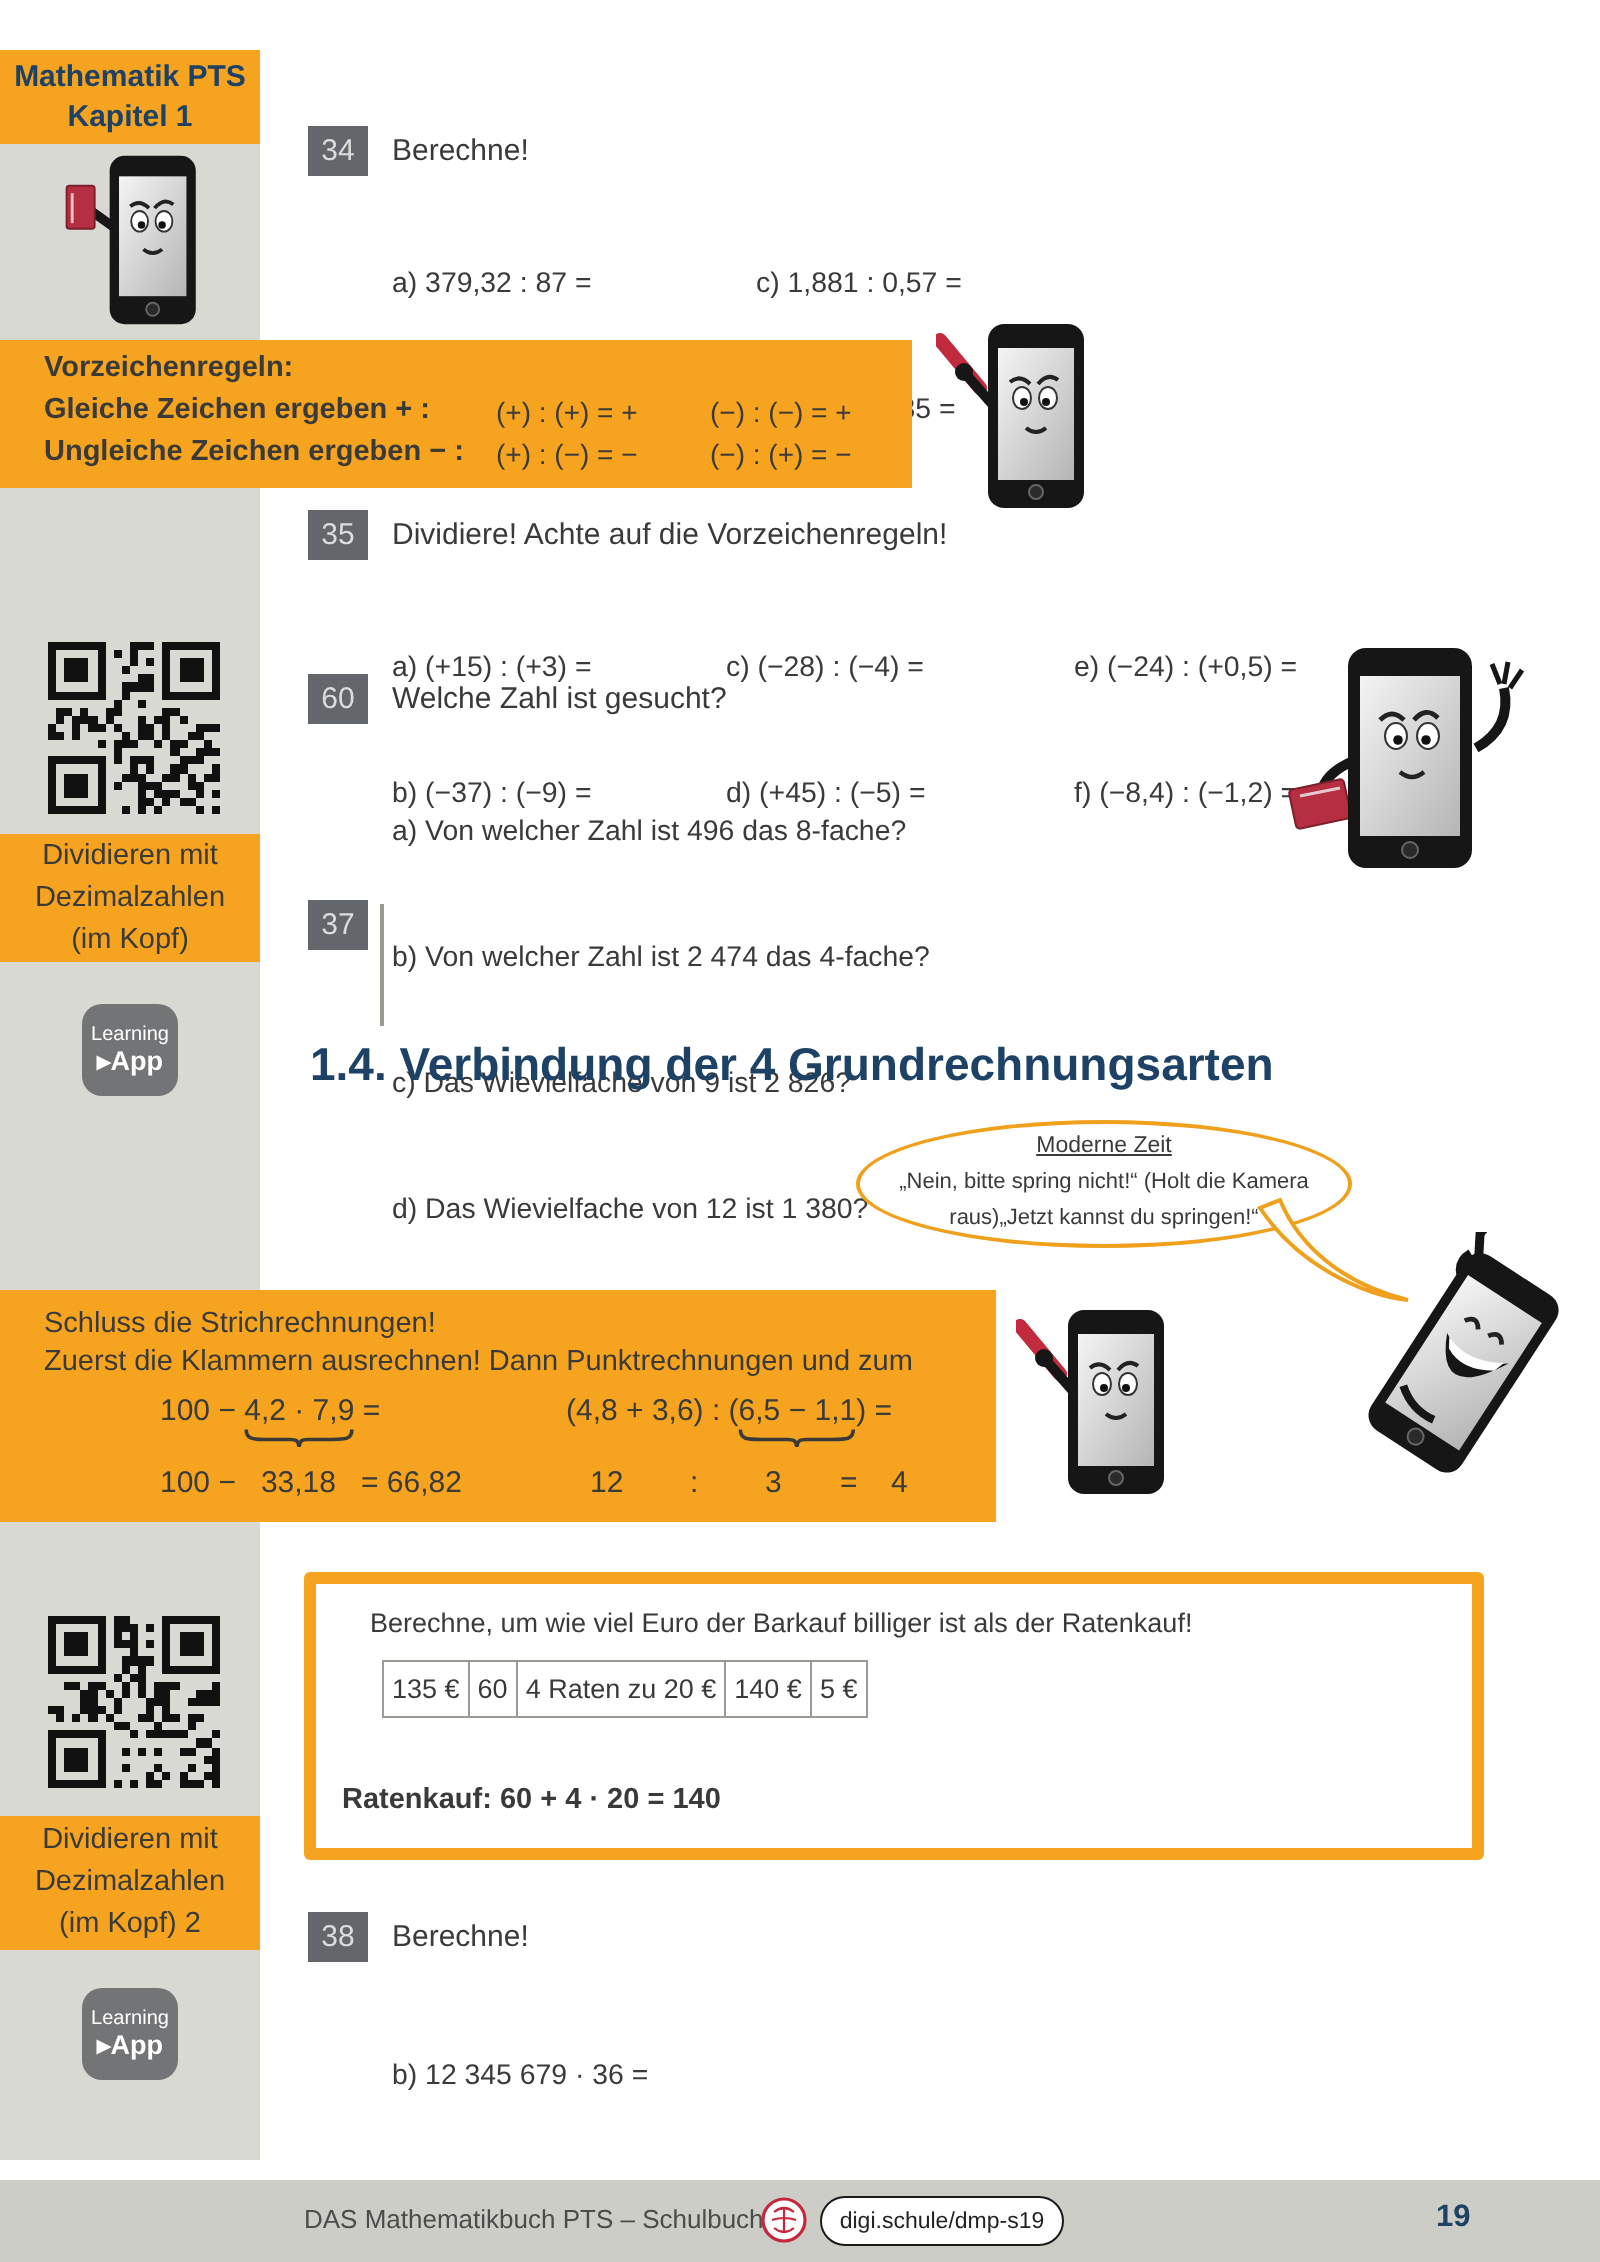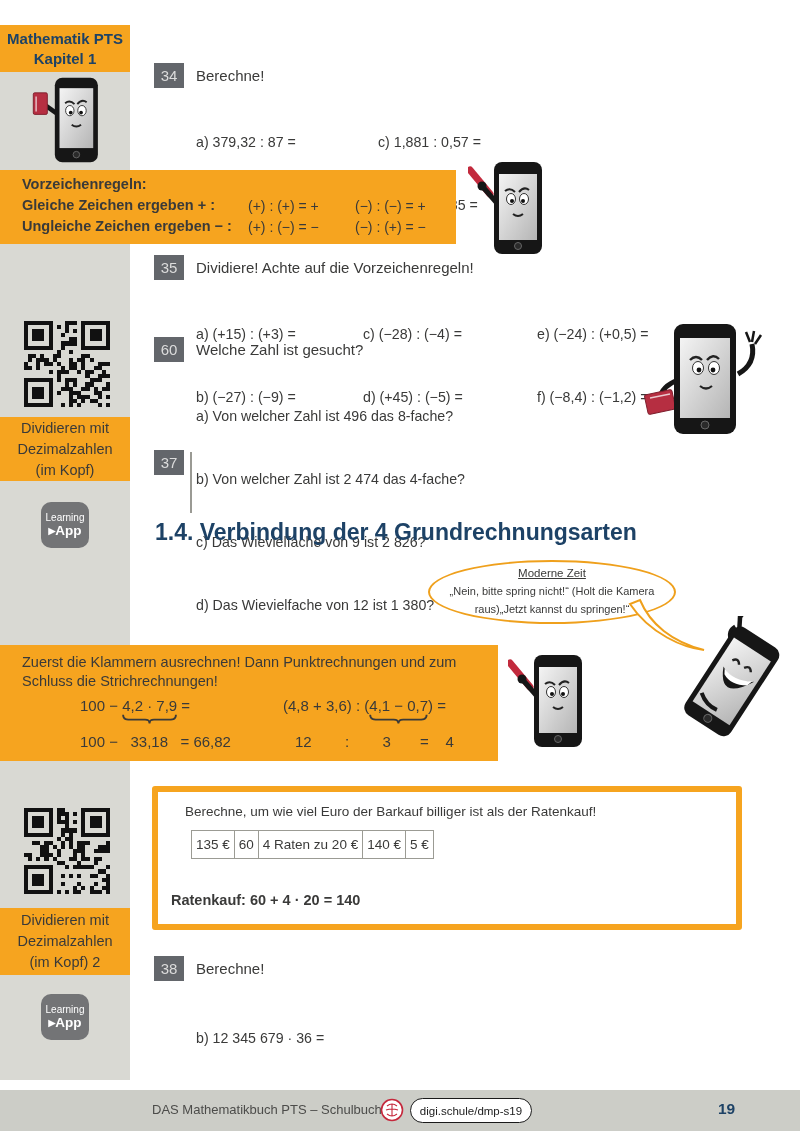--- a/index.html
+++ b/index.html
@@ -1039,21 +1039,21 @@
     <circle cx="44" cy="43" r="2" fill="#111"></circle>
       <circle cx="55" cy="43" r="2" fill="#111"></circle>
     <path d="M45,56 Q50,60 55,56" stroke="#222" stroke-width="2" fill="none"></path>
     <circle cx="50" cy="88" r="3.5" fill="#2a2a2a" stroke="#666"></circle>
   </svg>
 
   <div class="num" style="left:154px;top:255px">35</div>
   <div class="extitle" style="left:196px;top:259px">Dividiere! Achte auf die Vorzeichenregeln!</div>
   <div class="excol" style="left:196px;top:282px">
     <div>a) (+15) : (+3) =</div>
-    <div>b) (−27) : (−9) =</div>
+    <div>b) (−37) : (−9) =</div>
   </div>
   <div class="excol" style="left:363px;top:282px">
     <div>c) (−28) : (−4) =</div>
     <div>d) (+45) : (−5) =</div>
   </div>
   <div class="excol" style="left:537px;top:282px">
     <div>e) (−24) : (+0,5) =</div>
     <div>f) (−8,4) : (−1,2) =</div>
   </div>
 
@@ -1093,30 +1093,30 @@
     <div class="bt">Moderne Zeit</div>
     <div class="bl">„Nein, bitte spring nicht!“ (Holt die Kamera</div>
     <div class="bl">raus)„Jetzt kannst du springen!“</div>
   </div>
   <svg class="abs" style="left:592px;top:598px;z-index:5" width="120" height="62" viewBox="0 0 120 62">
     <path d="M38,6 C58,36 92,50 112,52 C80,44 58,26 48,2 Z" fill="#fff" stroke="#efa01c" stroke-width="2"></path>
   </svg>
 
   <div class="abs orange" style="left:0;top:645px;width:498px;height:116px;z-index:2">
     <div class="abs" style="left:22px;top:8px;font-size:14.5px;line-height:19px">
+      <div>Schluss die Strichrechnungen!</div>
       <div>Zuerst die Klammern ausrechnen! Dann Punktrechnungen und zum</div>
-      <div>Schluss die Strichrechnungen!</div>
     </div>
     <div class="expr" style="left:80px;top:52px">
       <span>100 − </span><span class="braced"><span>4,2 · 7,9</span><svg class="ubrace" viewBox="0 0 100 14" preserveAspectRatio="none">
             <path d="M2,1 C2,8 8,8 20,8 L42,8 C48,8 49,9 50,13 C51,9 52,8 58,8 L80,8 C92,8 98,8 98,1" fill="none" stroke="#3a3a39" stroke-width="1.8" vector-effect="non-scaling-stroke"></path>
           </svg></span><span> =</span>
     </div>
     <div class="expr" style="left:283px;top:52px">
-      <span>(4,8 + 3,6) : (</span><span class="braced"><span>4,1 − 0,7</span><svg class="ubrace" viewBox="0 0 100 14" preserveAspectRatio="none">
+      <span>(4,8 + 3,6) : (</span><span class="braced"><span>6,5 − 1,1</span><svg class="ubrace" viewBox="0 0 100 14" preserveAspectRatio="none">
             <path d="M2,1 C2,8 8,8 20,8 L42,8 C48,8 49,9 50,13 C51,9 52,8 58,8 L80,8 C92,8 98,8 98,1" fill="none" stroke="#3a3a39" stroke-width="1.8" vector-effect="non-scaling-stroke"></path>
           </svg></span><span>) =</span>
     </div>
     <div class="mathline" style="left:80px;top:88px">100 −   33,18   = 66,82</div>
     <div class="mathline" style="left:295px;top:88px">12        :        3       =    4</div>
   </div>
 
   <svg class="abs" style="left:508px;top:650px;z-index:3" width="84" height="100" viewBox="0 0 84 98">
     <line x1="22" y1="36" x2="2" y2="12" stroke="#c22a3d" stroke-width="7" stroke-linecap="round"></line>
     <path d="M28,44 L14,28" stroke="#161616" stroke-width="5"></path>

